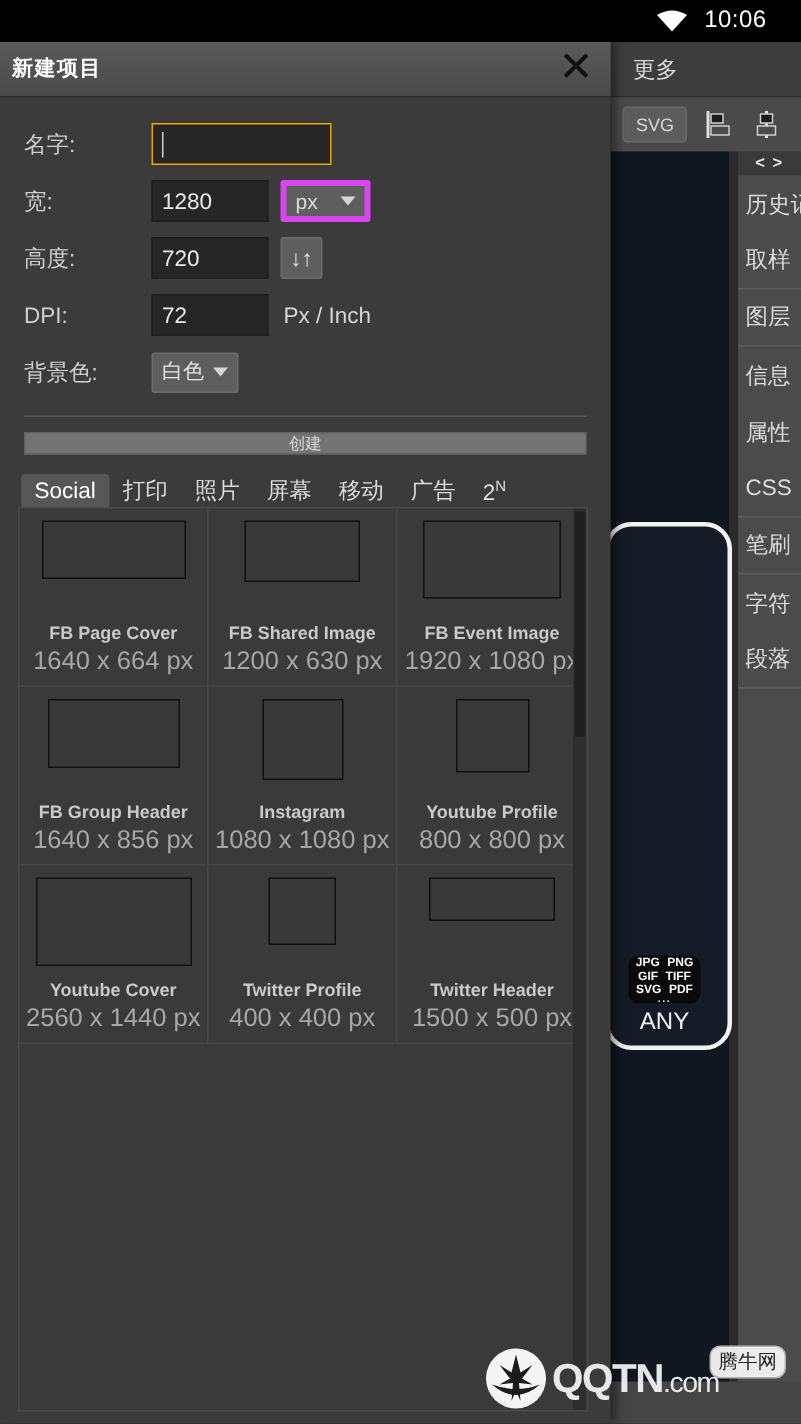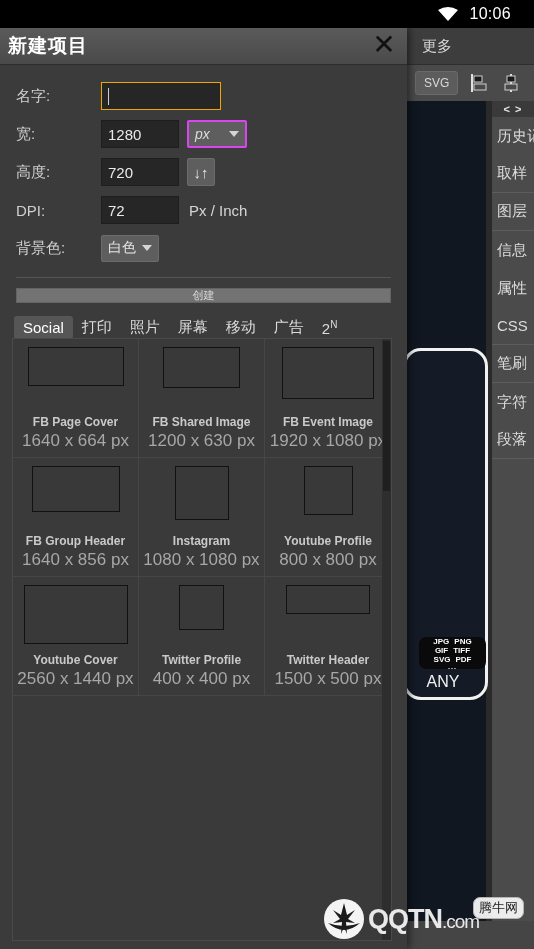--- a/index.html
+++ b/index.html
@@ -47,21 +47,21 @@
   }
   .panel-gap { position: absolute; left: 486px; top: 101px; width: 6px; height: 820px; background: #2a2a2a; }
 
   
   .sketch-card {
     position: absolute; left: 403px; top: 348px; width: 85px; height: 352px;
     background: #141b26; border: 3px solid #f2f2f2;
     border-radius: 18px; overflow: hidden;
   }
   .fmt-badge {
-    position: absolute; left: 419px; top: 637px; width: 67px; height: 32px;
+    position: absolute; left: 419px; top: 637px; width: 48px; height: 32px;
     background: #0a0a0a; border-radius: 7px; color: #fff;
     font-size: 8px; font-weight: bold; line-height: 9px;
     display: flex; flex-direction: column; align-items: center; justify-content: center;
     padding: 2px 0;
   }
   .fmt-badge .row { display: flex; gap: 5px; }
   .fmt-dots { font-size: 7px; letter-spacing: 1px; line-height: 5px; }
   .any-label {
     position: absolute; left: 408px; top: 673px; width: 70px;
     text-align: center; color: #f0f0f0; font-size: 16px;
@@ -88,44 +88,44 @@
   .dialog {
     position: absolute; left: 0; top: 28px; width: 407px; height: 921px;
     background: #3b3b3b; box-shadow: 2px 0 8px rgba(0,0,0,.55);
   }
   .dlg-header {
     position: relative; height: 37px;
     background: linear-gradient(#5a5a5a, #4a4a4a);
     border-bottom: 1px solid #2d2d2d;
     display: flex; align-items: center;
   }
-  .dlg-title { color: #fff; font-size: 19px; font-weight: bold; padding-left: 8px; letter-spacing: 1px; }
+  .dlg-title { color: #fff; font-size: 14px; font-weight: bold; padding-left: 8px; letter-spacing: 1px; }
   .dlg-close {
     position: absolute; right: 10px; top: 50%; transform: translateY(-50%);
     width: 26px; height: 26px; color: #111; font-size: 28px; line-height: 24px;
     text-align: center; font-weight: bold;
   }
 
   .form { padding: 12px 16px 0 16px; }
   .frow { display: flex; align-items: center; height: 38px; }
   .flabel { width: 85px; color: #cfcfcf; font-size: 15px; }
   .finput {
     background: #262626; border: 1px solid #f0a500; color: #e9e9e9;
     height: 28px; font-size: 15px; padding: 0 6px; display: flex; align-items: center;
   }
   .finput.plain { border: 1px solid #1e1e1e; }
   .name-input { width: 120px; position: relative; }
   .caret { display: inline-block; width: 1px; height: 17px; background: #cfcfcf; }
   .num-input { width: 78px; }
   .dpi-input { width: 78px; }
   .unit-select {
-    margin-left: 8px; background: #5e5e5e; border: 2px solid #d946ef;
+    margin-left: 8px; background: #5e5e5e; border: 4px solid #d946ef;
     height: 28px; min-width: 60px; color: #dcdcdc; font-size: 14px;
     display: flex; align-items: center; justify-content: space-between;
-    padding: 0 6px; gap: 10px; border-radius: 2px; font-style: italic;
+    padding: 0 6px; gap: 10px; border-radius: 2px;
   }
   .bg-select {
     margin-left: 0; background: #5e5e5e; border: 1px solid #6c6c6c;
     height: 27px; color: #e4e4e4; font-size: 14px;
     display: inline-flex; align-items: center; gap: 6px; padding: 0 6px; border-radius: 2px;
   }
   .caret-dn { width: 0; height: 0; border-left: 5px solid transparent; border-right: 5px solid transparent; border-top: 6px solid #d5d5d5; }
   .swap-btn {
     margin-left: 8px; width: 28px; height: 28px; background: #5e5e5e;
     border: 1px solid #6c6c6c; border-radius: 2px; color: #e2e2e2;

